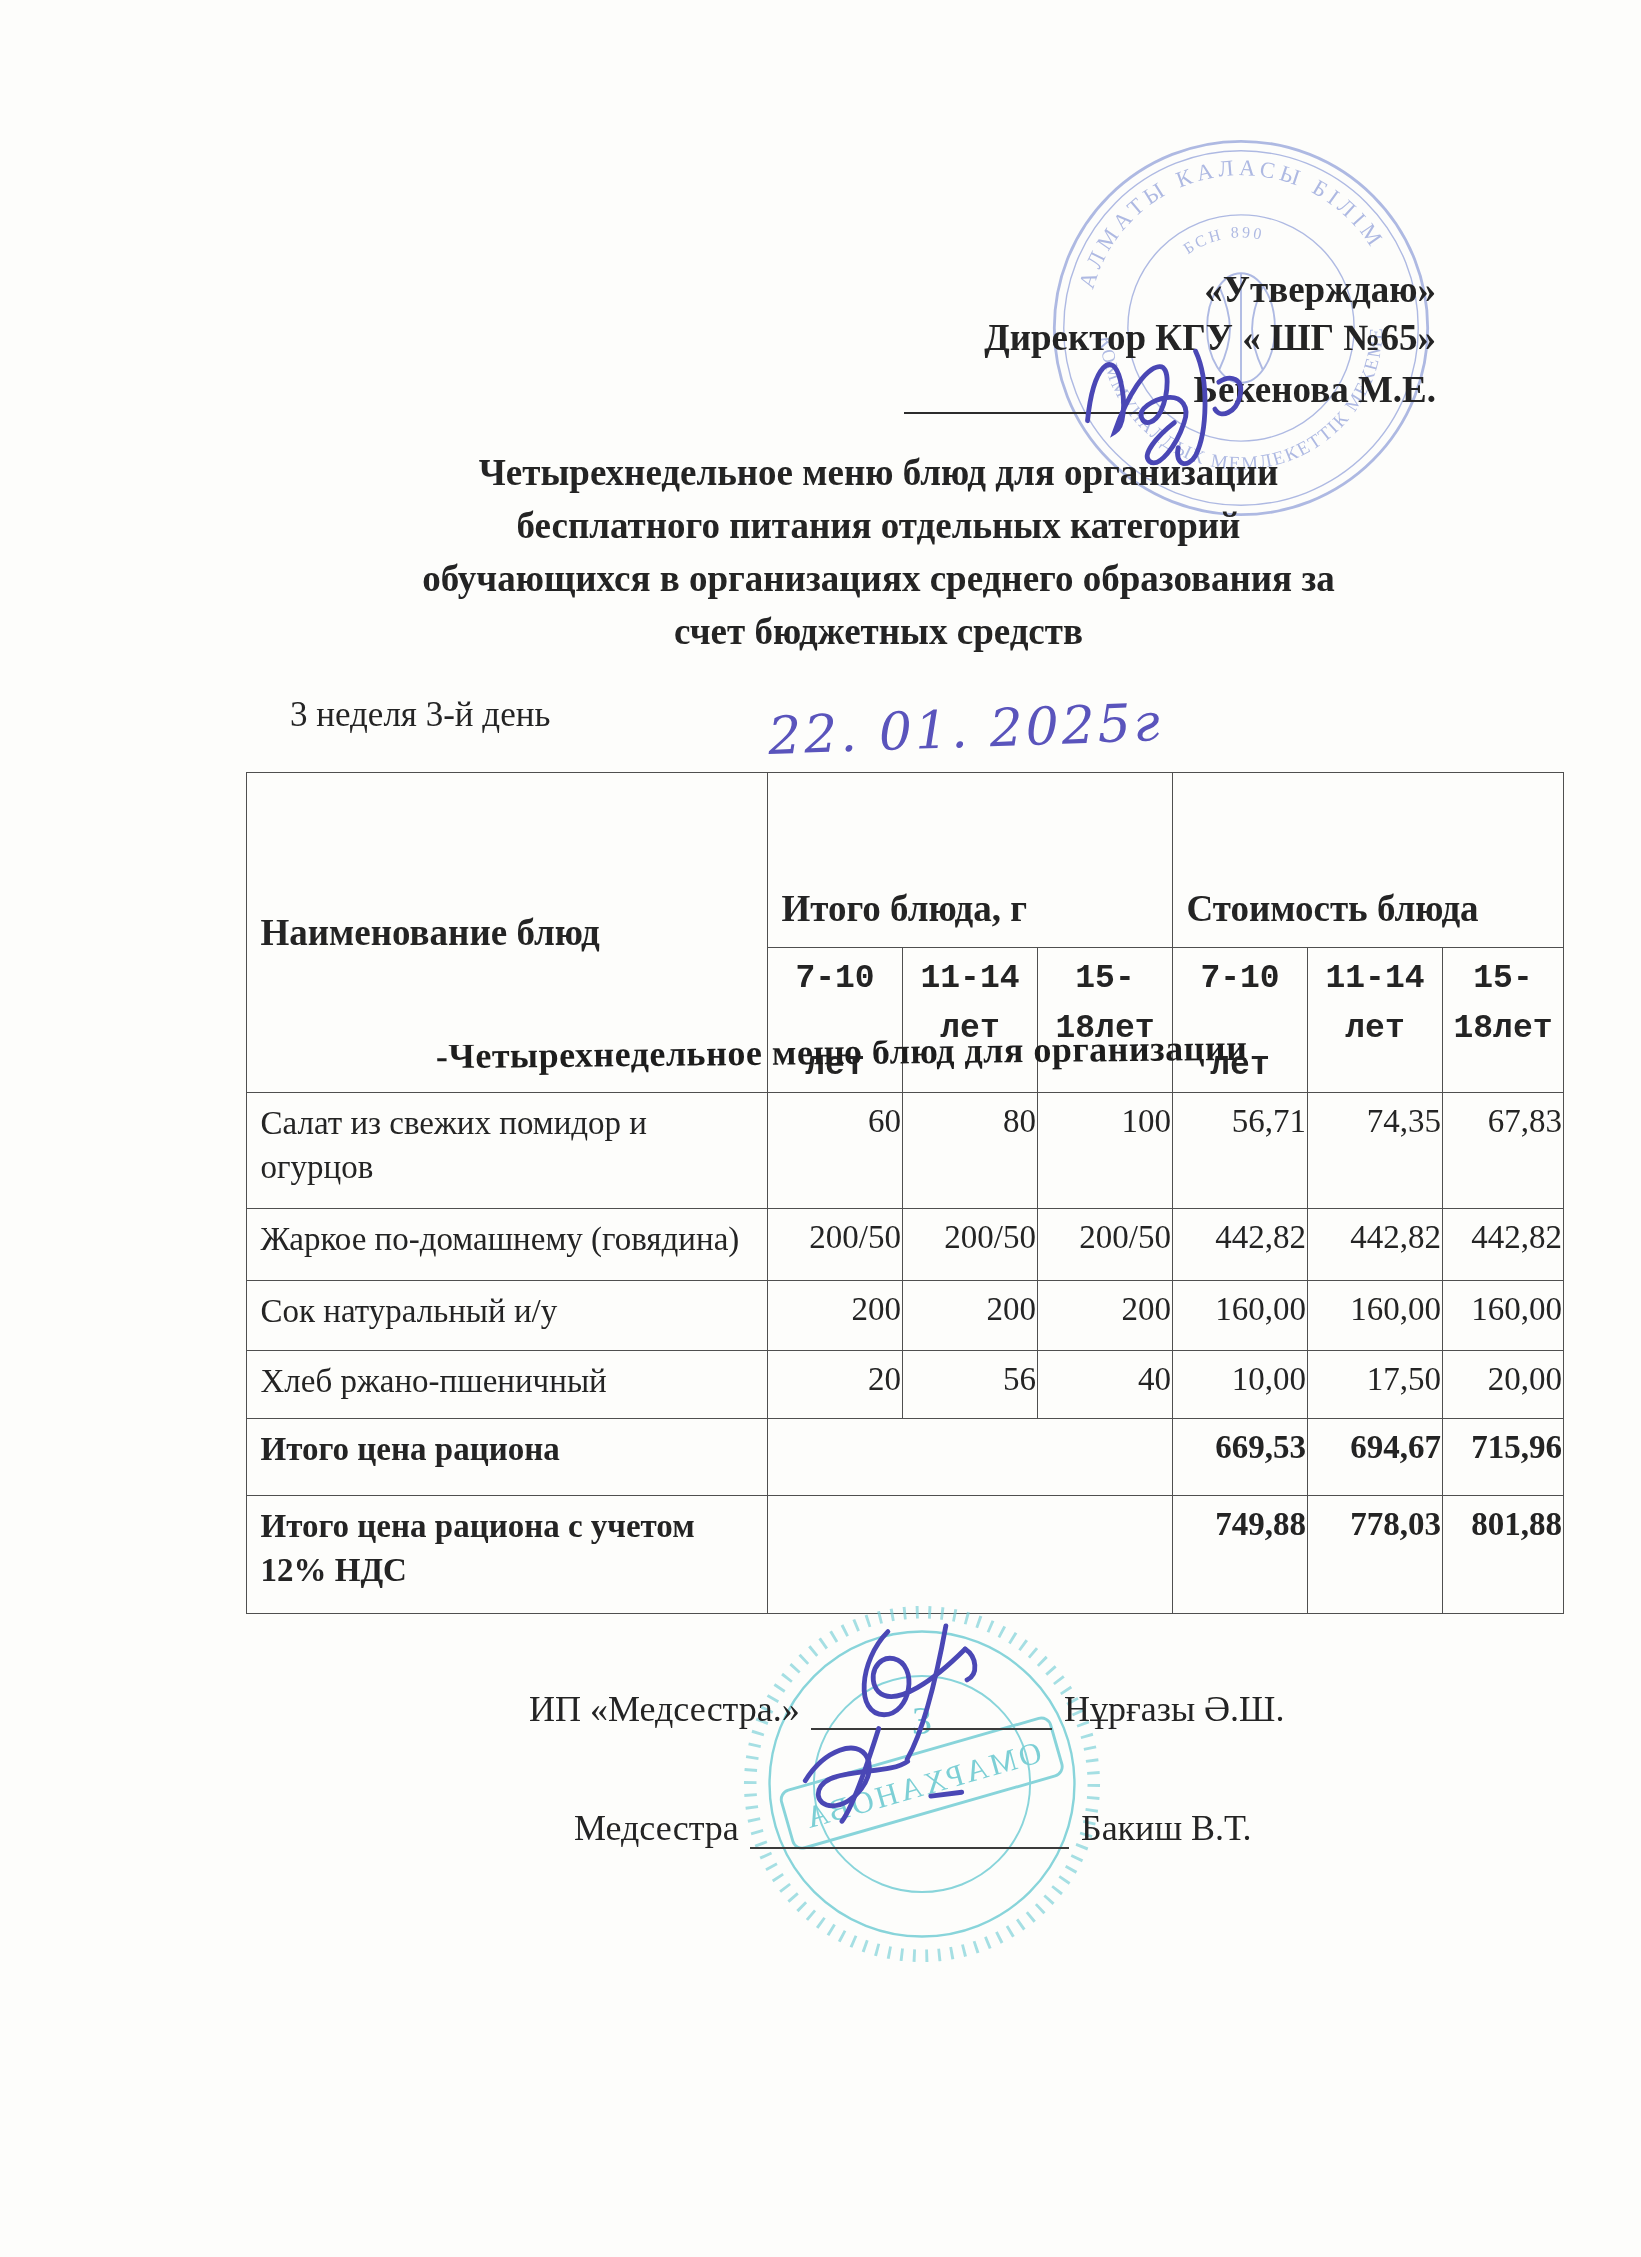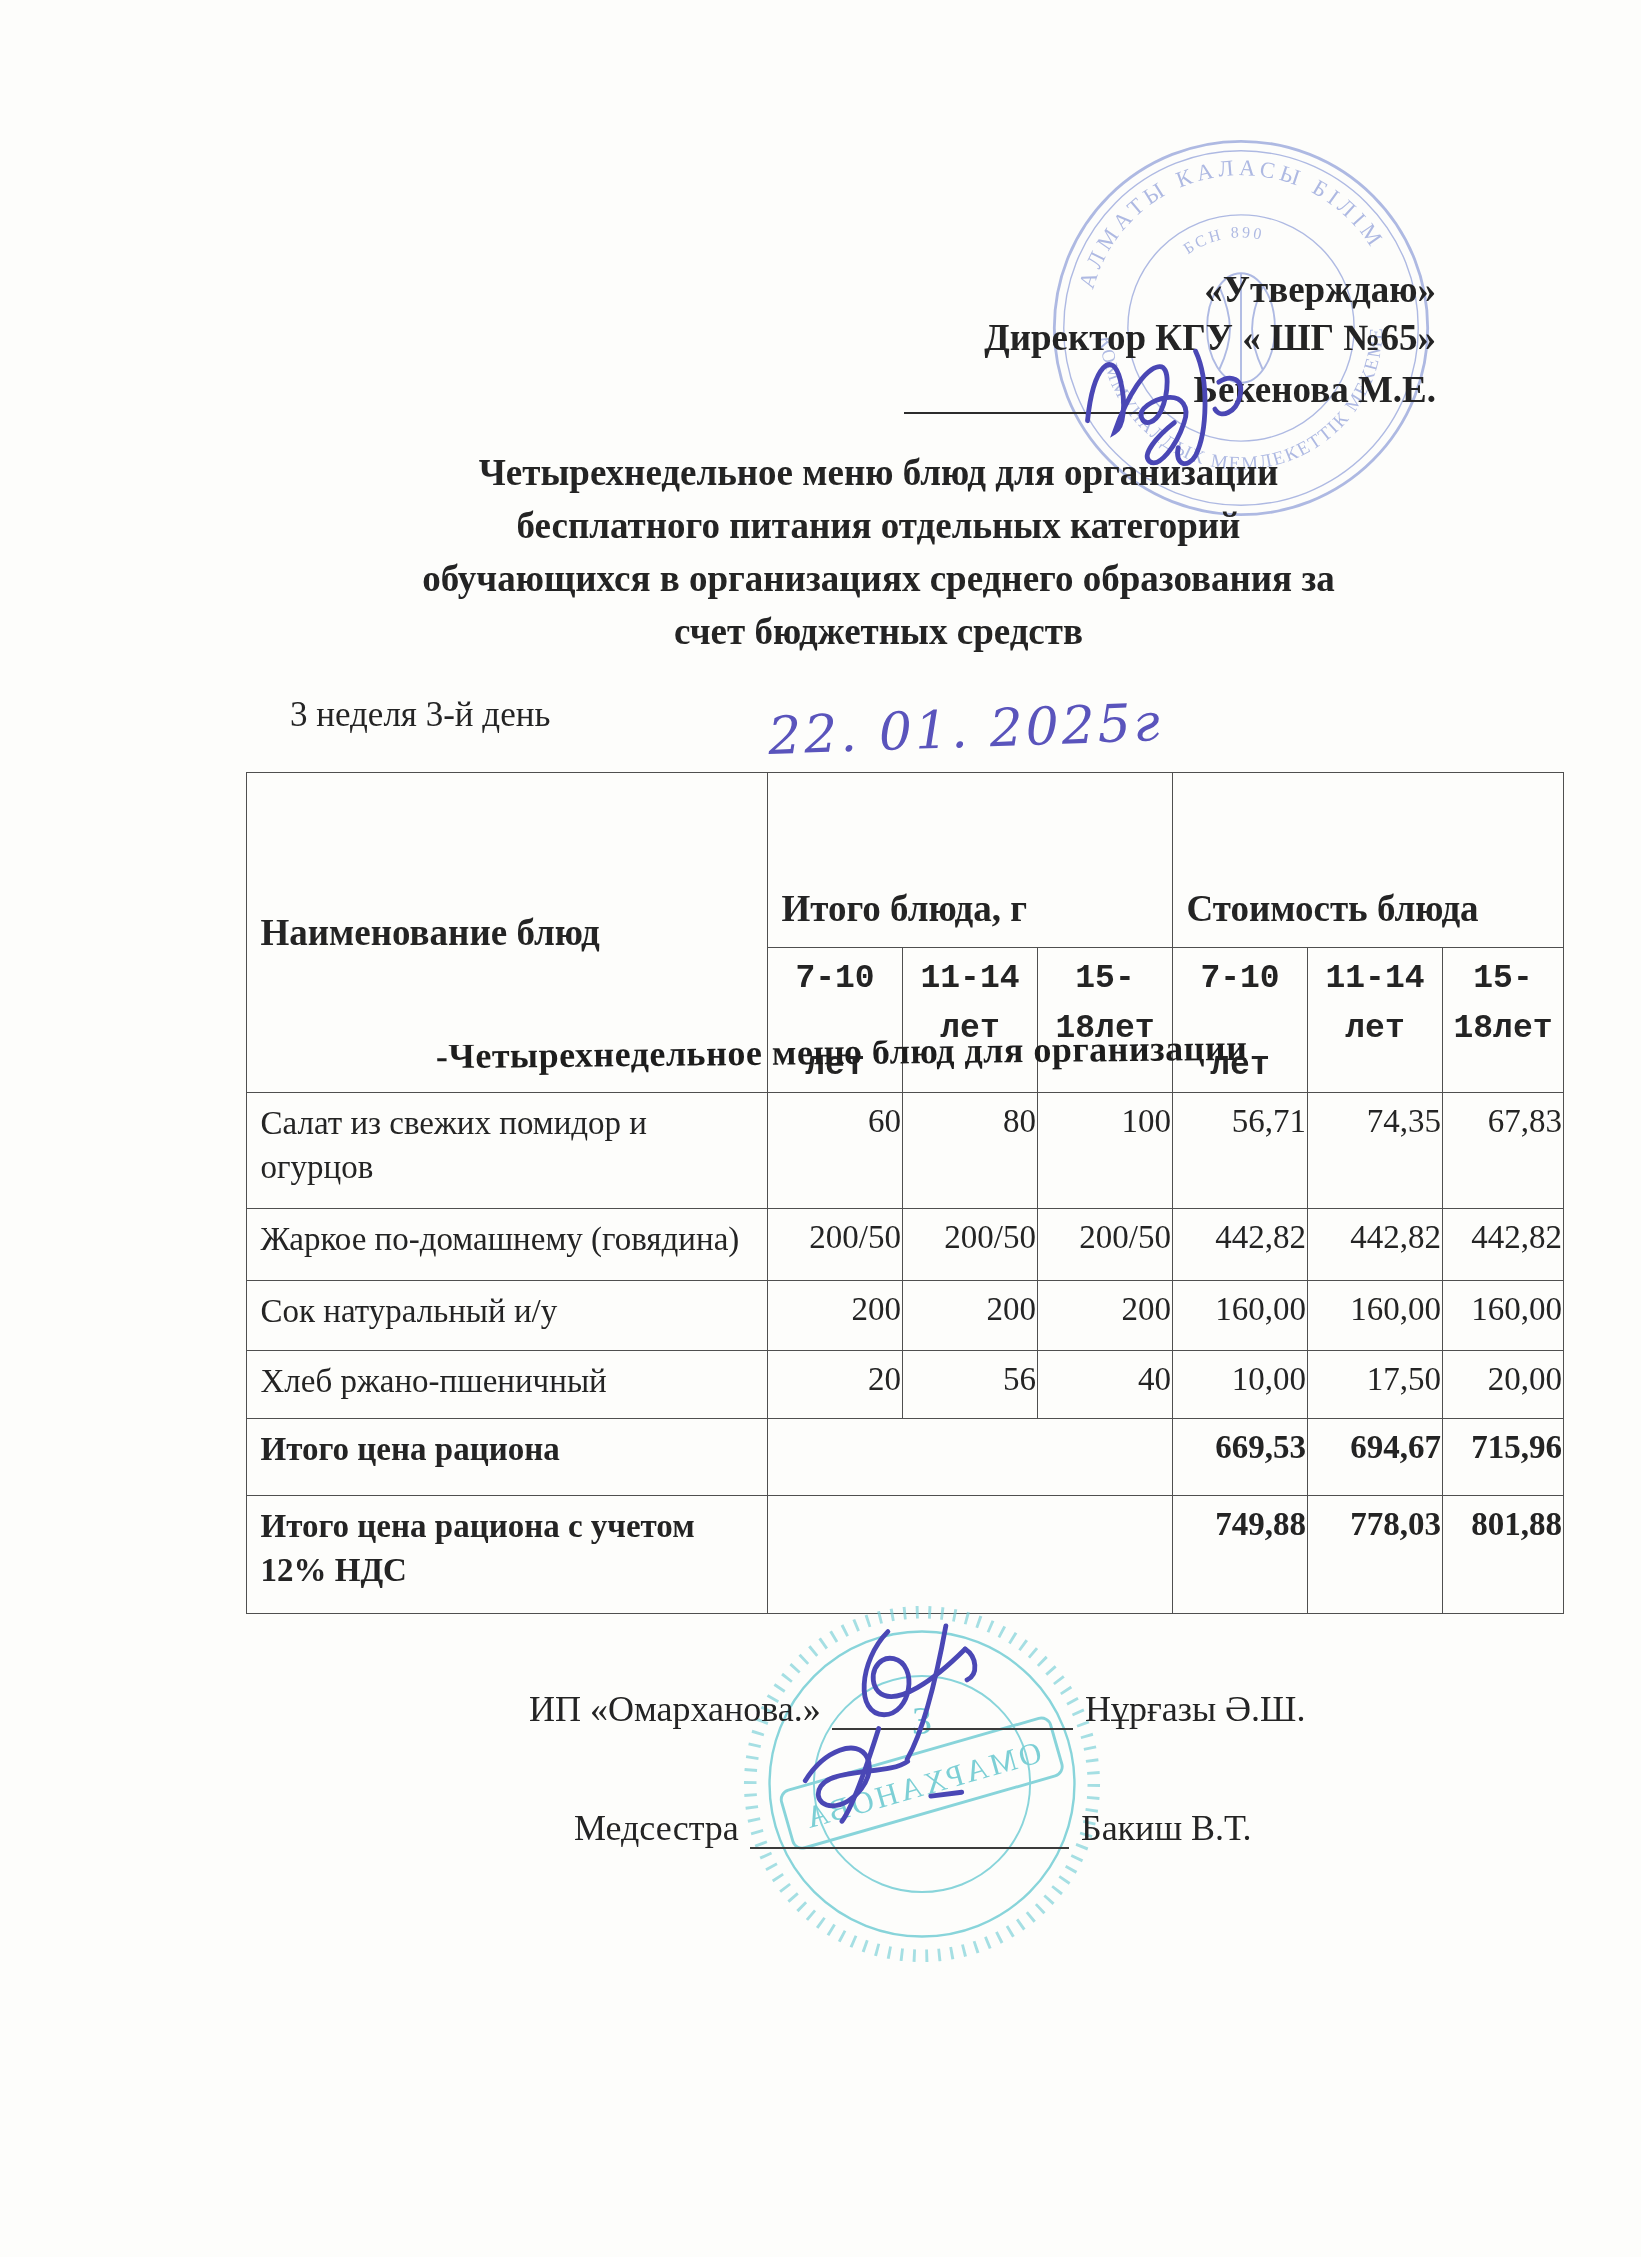--- a/index.html
+++ b/index.html
@@ -255,21 +255,21 @@
   </svg>
   <svg class="sig sig-f2" viewBox="0 0 235 125">
     <g fill="none" stroke="#4a47b5" stroke-width="5" stroke-linecap="round">
       <path d="M22,72 C42,40 76,28 86,48 C96,68 72,98 50,98 C32,98 30,78 48,70 C72,60 112,64 128,52"></path>
       <path d="M98,18 C86,56 72,98 60,114"></path>
       <path d="M152,88 L184,84"></path>
     </g>
   </svg>
 
   <div class="f-row f1">
-    <span>ИП «Омарханова.»</span>
+    <span>ИП «Медсестра.»</span>
     <span class="uline"></span>
     <span>Нұрғазы Ә.Ш.</span>
   </div>
   <div class="f-row f2">
     <span>Медсестра</span>
     <span class="uline"></span>
     <span>Бакиш В.Т.</span>
   </div>
 
 </div>

